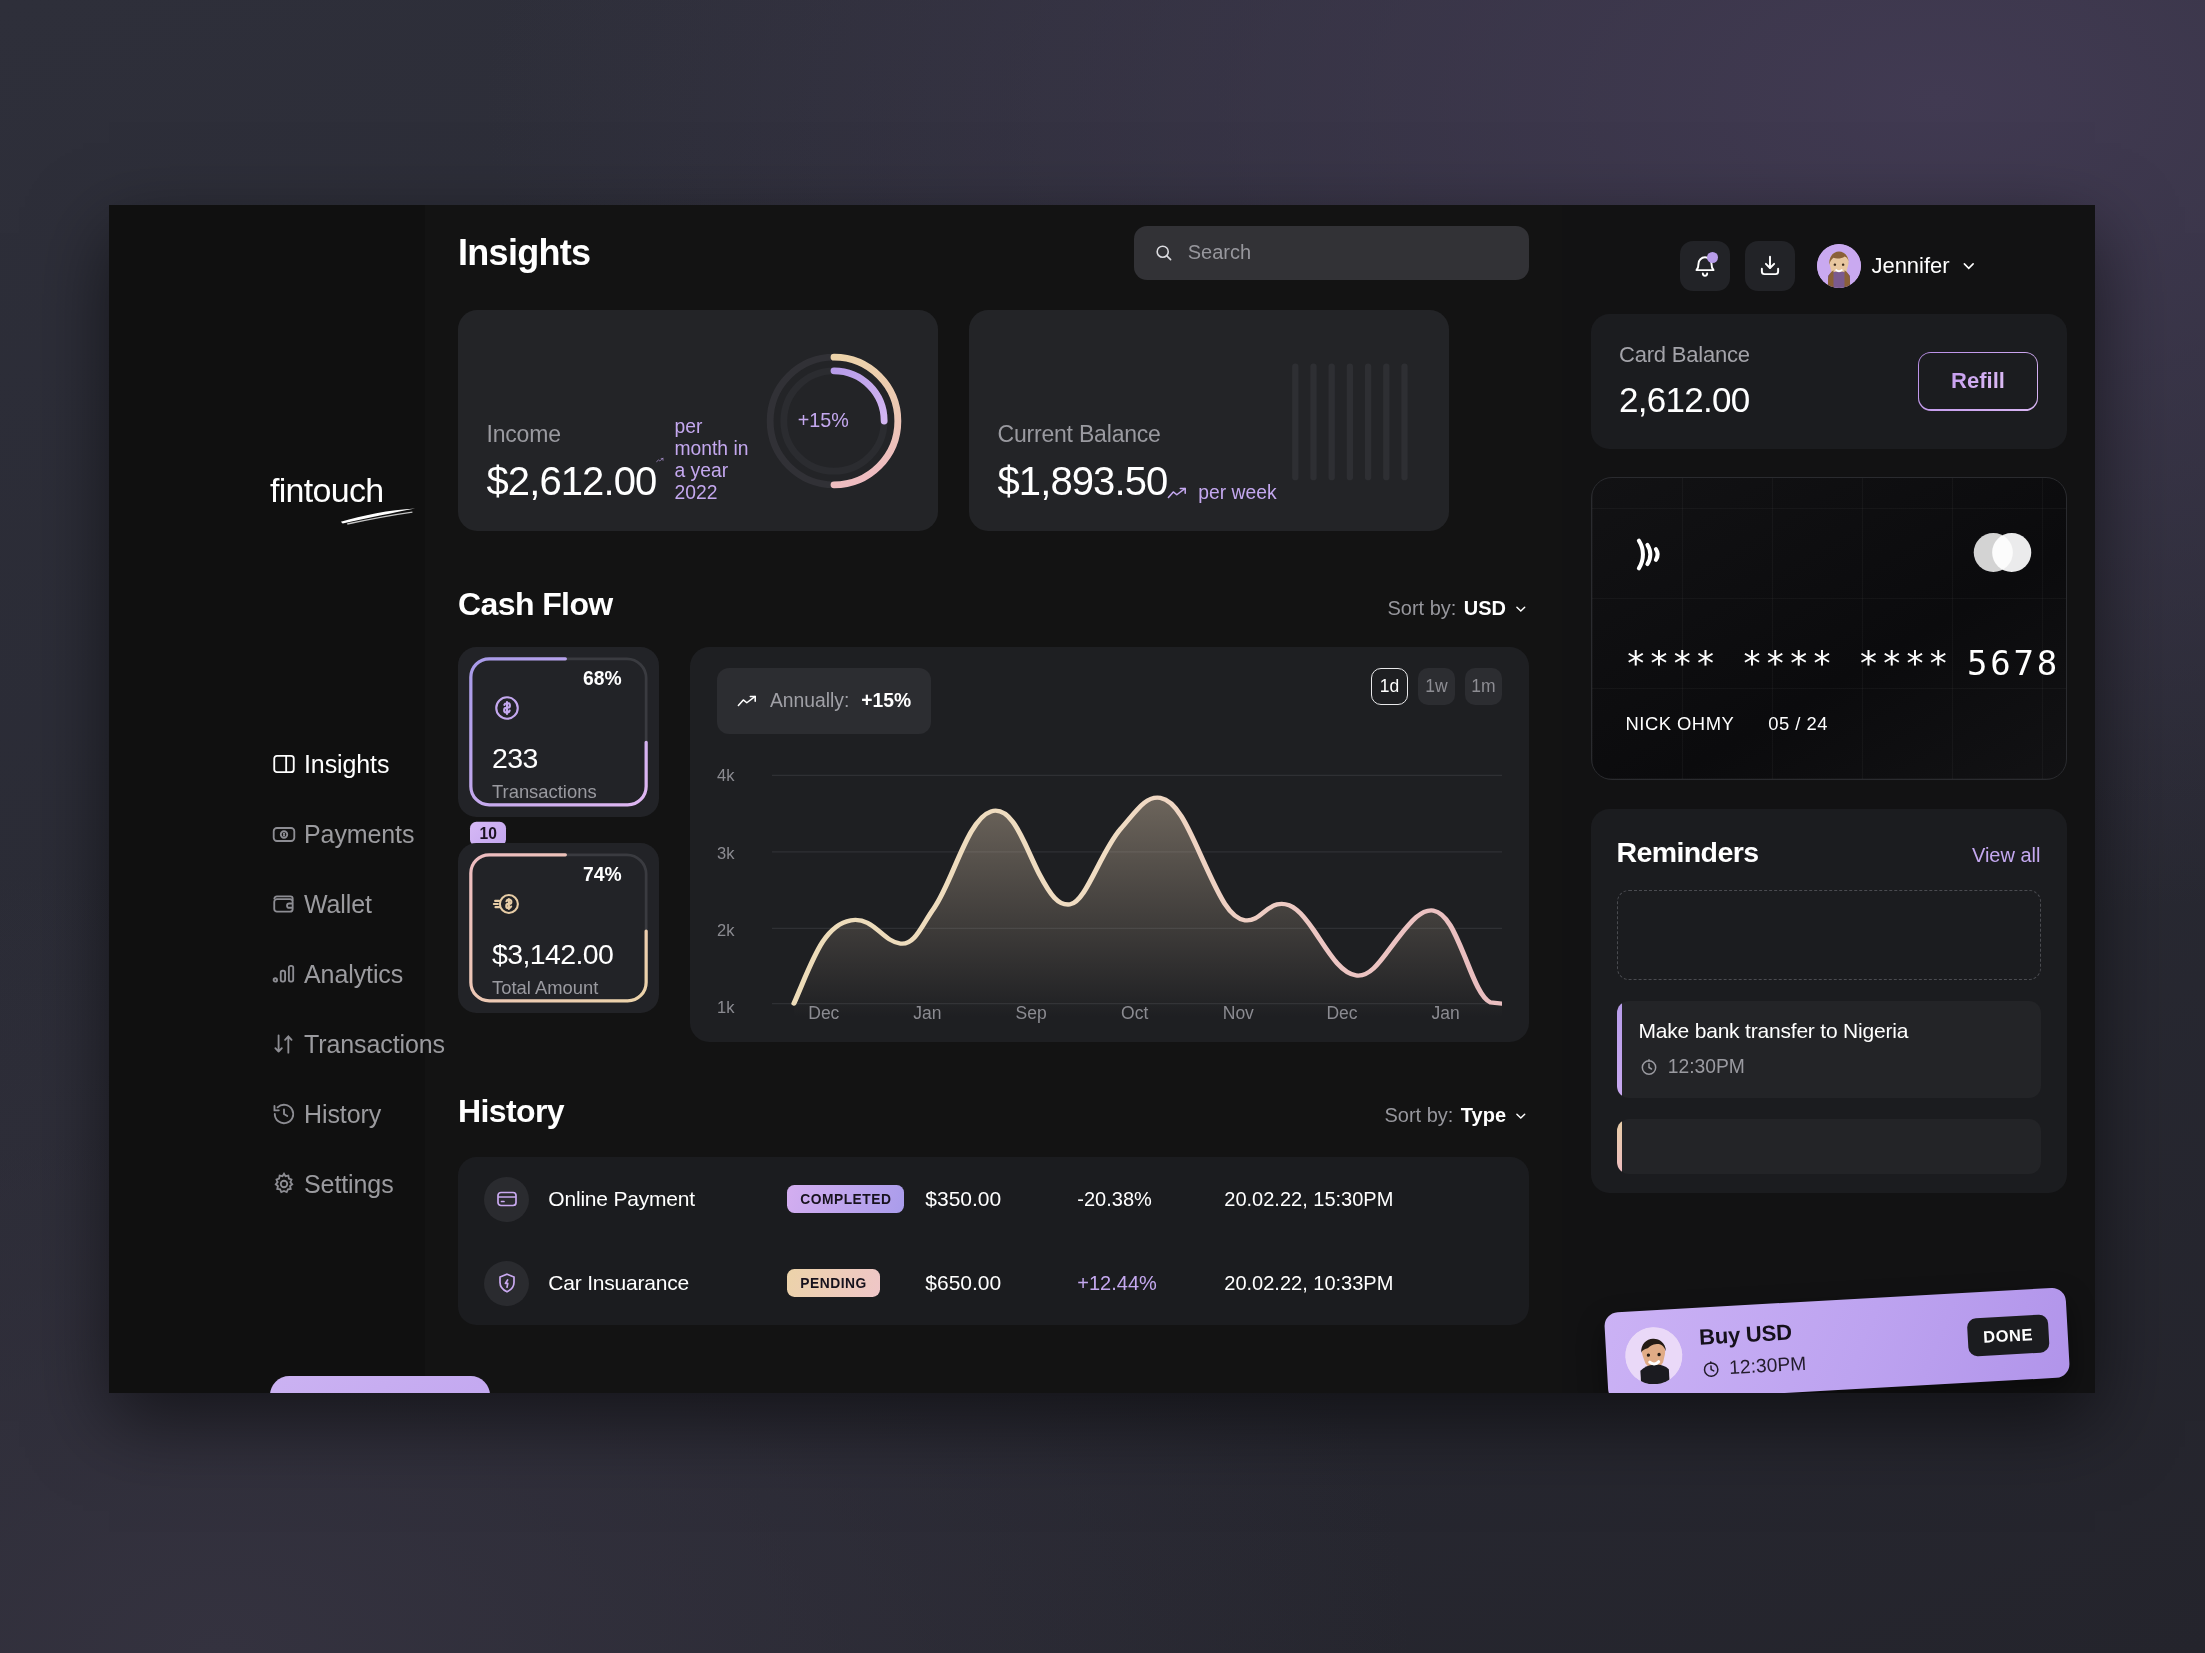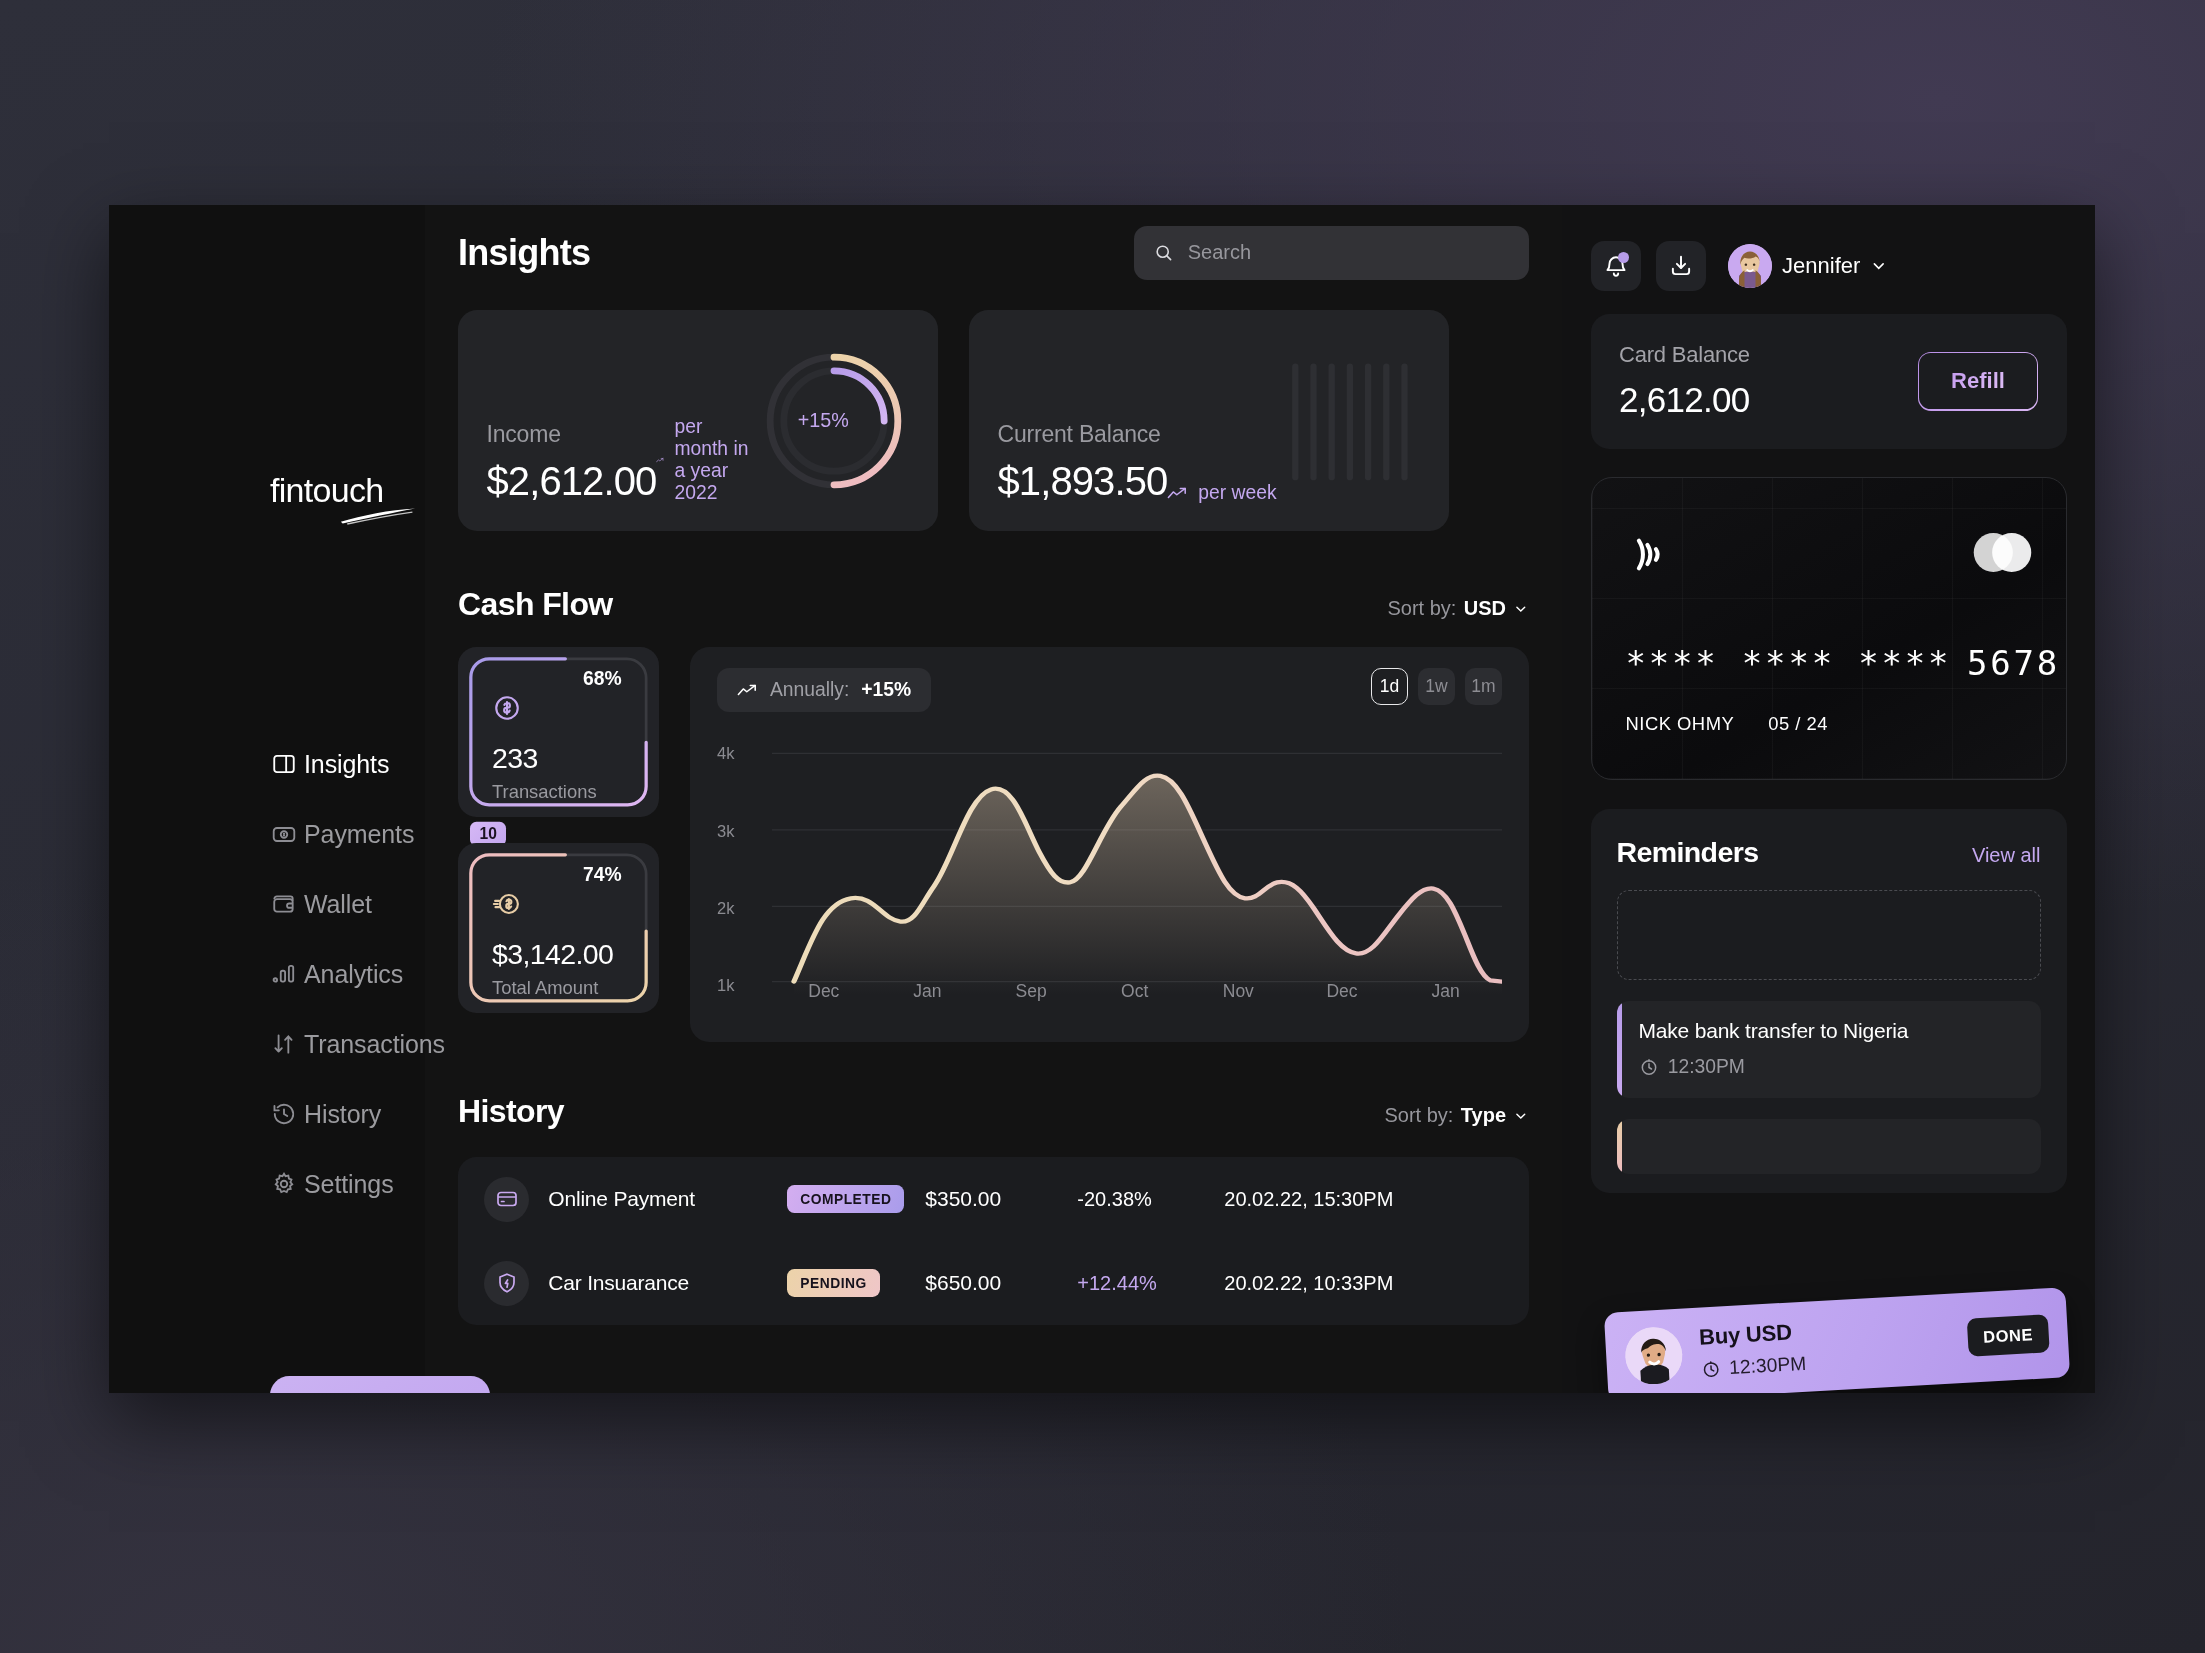--- a/index.html
+++ b/index.html
@@ -102,21 +102,21 @@
   .tile-body { position:relative; z-index:2; padding:30px 15.6px 0 15.6px; }
   .tile-num { font-size:28.5px; color:#fff; margin-top:17.5px; letter-spacing:-0.6px; }
   .tile-cap { font-size:18.4px; color:#9a9aa0; margin-top:6.4px; }
 
   .chartcard {
     flex:1 1 auto; background:#1e1f22; border-radius:19.3px; position:relative;
     padding:21px 27px 18.4px 27px; height:395px;
   }
   .chip {
     display:inline-flex; align-items:center; gap:12px; background:#2c2d31;
-    border-radius:12px; padding:11px 20px; font-size:19.3px; color:#a0a0a6;
+    border-radius:12px; padding:22px 20px; font-size:19.3px; color:#a0a0a6;
   }
   .chip b { color:#fff; font-weight:700; }
   .ranges { position:absolute; right:27px; top:21px; display:flex; gap:10px; }
   .range {
     width:37px; height:37px; border-radius:10px; display:flex; align-items:center;
     justify-content:center; font-size:17.5px; color:#8d8d93; background:#2c2d31; cursor:pointer;
   }
   .range.sel { background:transparent; border:1.4px solid #e8e8ea; color:#fff; }
 
   .plot { position:relative; margin-top:26px; height:257px; }
@@ -565,21 +565,21 @@
           <div class="row-amt">$650.00</div>
           <div class="row-chg" style="color:#c4a8ef">+12.44%</div>
           <div class="row-date">20.02.22, 10:33PM</div>
         </div>
       </div>
     </section>
   </main>
 
   <aside class="rail">
 
-    <div style="display:flex;align-items:center;justify-content:flex-start;gap:15.6px;height:68px;margin-bottom:13.8px">
+    <div style="display:flex;align-items:center;justify-content:center;gap:15.6px;height:68px;margin-bottom:13.8px">
       <div style="width:50px;height:50px;border-radius:13px;background:#222327;display:flex;align-items:center;justify-content:center;position:relative">
         <svg width="26" height="26" viewBox="0 0 24 24" fill="none" stroke="#ffffff" stroke-width="1.8">
           <path d="M6 10a6 6 0 1 1 12 0c0 4 1.4 5.2 1.9 5.8H4.1C4.6 15.2 6 14 6 10z" stroke-linejoin="round"></path>
           <path d="M10 19a2 2 0 0 0 4 0" stroke-linecap="round"></path>
         </svg>
         <span style="position:absolute;right:12px;top:11px;width:11px;height:11px;border-radius:50%;background:#b79ce9"></span>
       </div>
       <div style="width:50px;height:50px;border-radius:13px;background:#222327;display:flex;align-items:center;justify-content:center">
         <svg width="26" height="26" viewBox="0 0 24 24" fill="none" stroke="#ffffff" stroke-width="1.8" stroke-linecap="round" stroke-linejoin="round">
           <path d="M12 3.5v10"></path>

